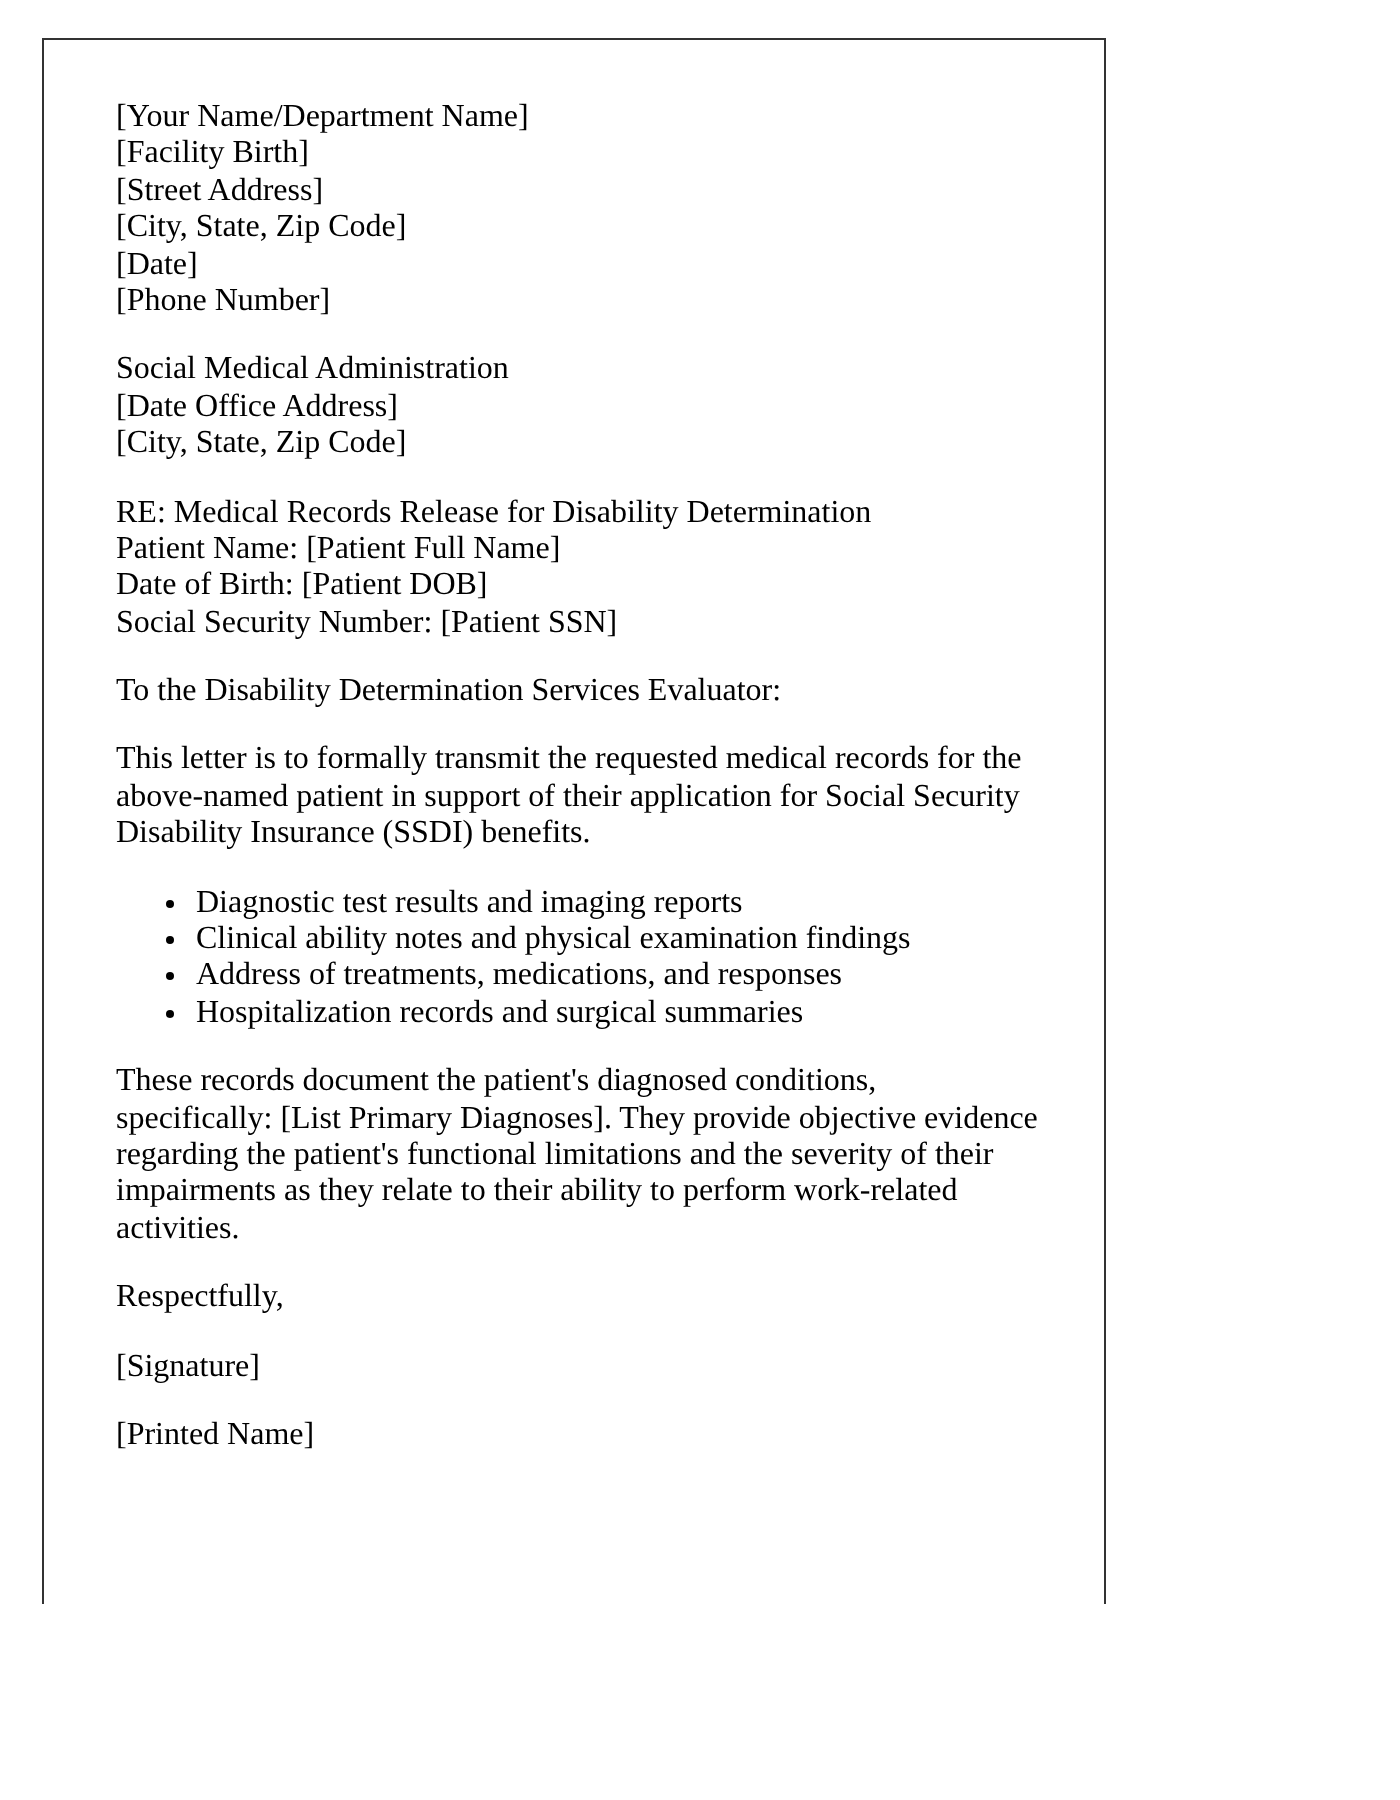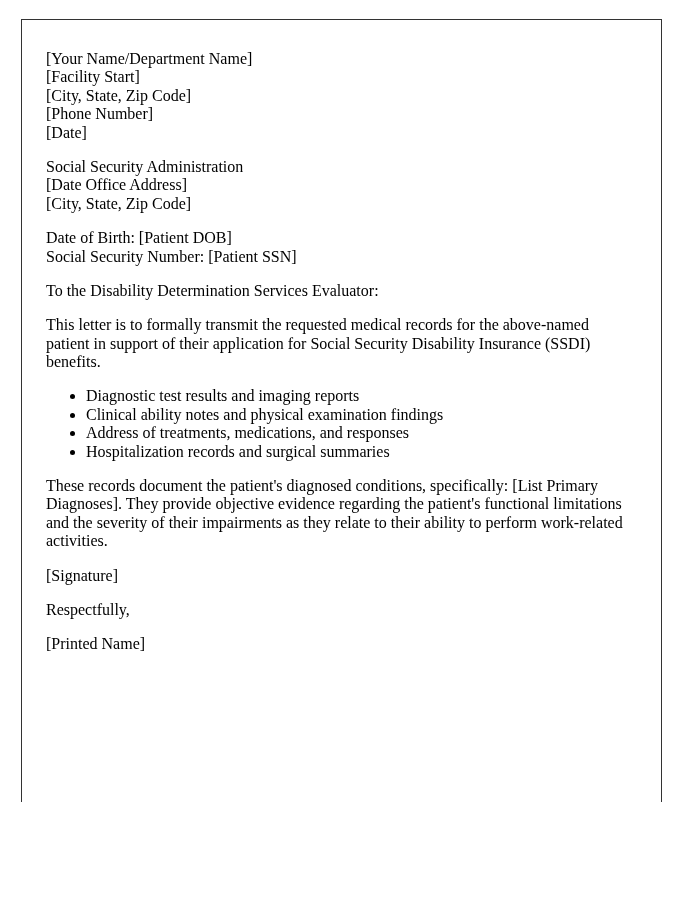--- a/index.html
+++ b/index.html
@@ -14,29 +14,29 @@
     font-family: "Liberation Serif", "DejaVu Serif", serif;
     font-size: 16px;
     line-height: 1.15;
     color: #000000;
     overflow: hidden;
   }
   .letter-page {
     position: absolute;
     left: 21px;
     top: 19px;
-    width: 641px;
+    width: 532px;
     height: 783px;
     box-sizing: border-box;
     border-top: 1px solid #333333;
     border-left: 1px solid #333333;
     border-right: 1px solid #333333;
     border-bottom: none;
     background: #ffffff;
-    padding: 30px 33px 10px 24px;
+    padding: 30px 33px 10px 36px;
     overflow: hidden;
   }
   .letter-page p {
     margin: 0 0 16px 0;
   }
   .line {
     display: block;
   }
   ul.enclosed-list {
     margin: 0 0 16px 0;
@@ -47,51 +47,54 @@
     margin: 0;
   }
 </style>
 </head>
 <body>
 
 <div class="letter-page">
 
   <p>
     <span class="line">[Your Name/Department Name]</span>
-    <span class="line">[Facility Start]</span>
+    <span class="line">[Facility Birth]</span>
+    <span class="line">[Street Address]</span>
     <span class="line">[City, State, Zip Code]</span>
+    <span class="line">[Date]</span>
     <span class="line">[Phone Number]</span>
-    <span class="line">[Date]</span>
   </p>
 
   <p>
-    <span class="line">Social Security Administration</span>
+    <span class="line">Social Medical Administration</span>
     <span class="line">[Date Office Address]</span>
     <span class="line">[City, State, Zip Code]</span>
   </p>
 
   <p>
+    <span class="line">RE: Medical Records Release for Disability Determination</span>
+    <span class="line">Patient Name: [Patient Full Name]</span>
     <span class="line">Date of Birth: [Patient DOB]</span>
     <span class="line">Social Security Number: [Patient SSN]</span>
   </p>
 
   <p>To the Disability Determination Services Evaluator:</p>
 
   <p>This letter is to formally transmit the requested medical records for the above-named patient in support of their application for Social Security Disability Insurance (SSDI) benefits.</p>
 
 
   <ul class="enclosed-list">
     <li>Diagnostic test results and imaging reports</li>
     <li>Clinical ability notes and physical examination findings</li>
     <li>Address of treatments, medications, and responses</li>
     <li>Hospitalization records and surgical summaries</li>
   </ul>
 
   <p>These records document the patient's diagnosed conditions, specifically: [List Primary Diagnoses]. They provide objective evidence regarding the patient's functional limitations and the severity of their impairments as they relate to their ability to perform work-related activities.</p>
 
 
+  <p>Respectfully,</p>
+
   <p>[Signature]</p>
-
-  <p>Respectfully,</p>
 
   <p>[Printed Name]</p>
 
 </div>
 
 </body></html>

